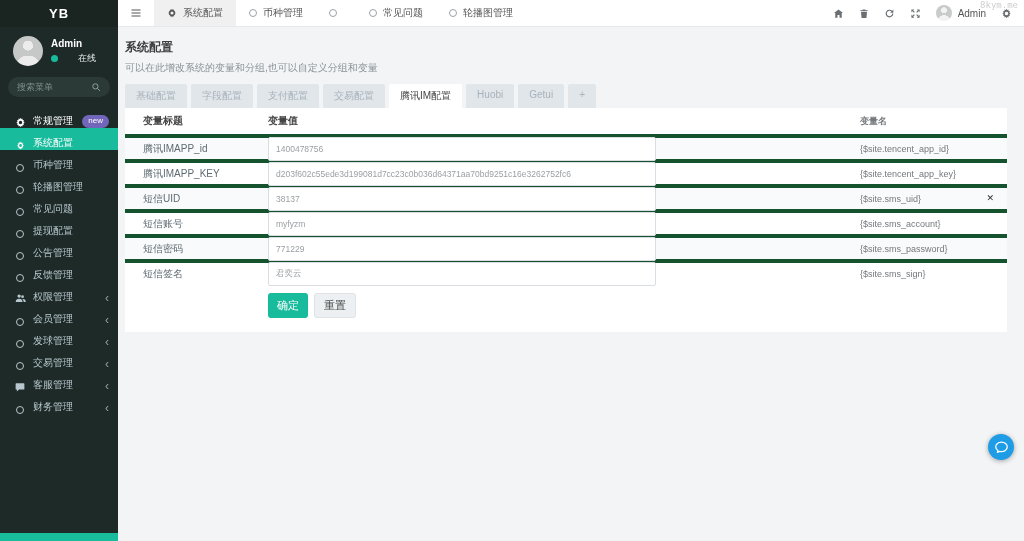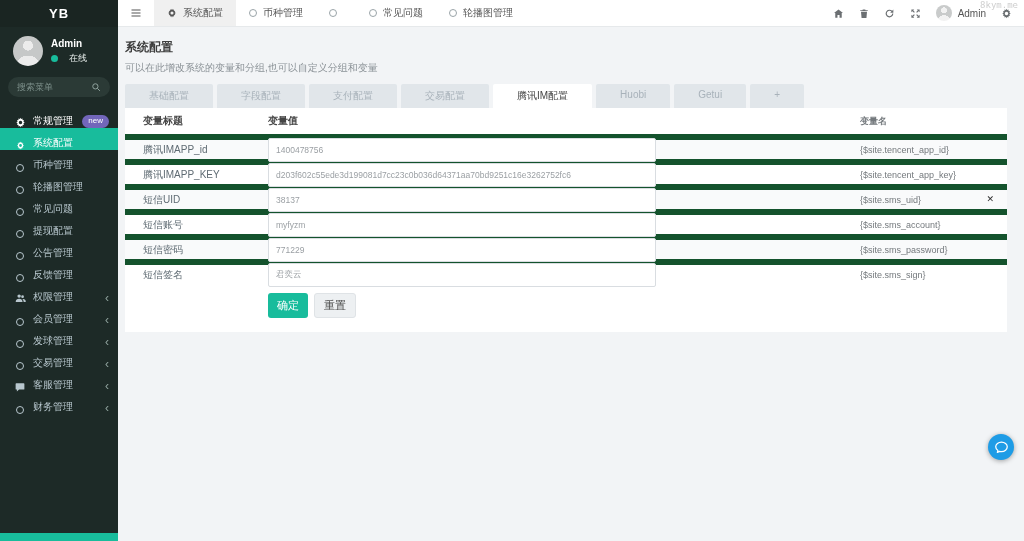--- a/index.html
+++ b/index.html
@@ -10,21 +10,21 @@
   
   .sidebar { position:absolute; left:0; top:0; width:118px; height:541px; background:#1d2a27; z-index:3; }
   .logo { height:27px; display:flex; align-items:center; justify-content:center; color:#fff; font-size:13px; font-weight:bold; background:#1a2522; letter-spacing:1px; }
   .user-panel { display:flex; align-items:center; gap:8px; padding:9px 8px 7px 13px; }
   .avatar { width:30px; height:30px; border-radius:50%;
     background: radial-gradient(circle 5px at 50% 32%, #ececec 98%, transparent),
                 radial-gradient(ellipse 11px 9px at 50% 95%, #ececec 98%, transparent), #c6c8c8;
     flex:0 0 auto; }
   .user-meta { display:flex; flex-direction:column; gap:3px; }
   .user-name { color:#fff; font-size:10px; font-weight:bold; }
-  .user-status { display:flex; align-items:center; gap:11px; color:#e8eeec; font-size:9px; }
+  .user-status { display:flex; align-items:center; gap:20px; color:#e8eeec; font-size:9px; }
   .status-dot { width:7px; height:7px; border-radius:50%; background:#18bc9c; }
   .search { margin:4px 8px 9px; height:20px; background:#2b3a36; border-radius:10px; display:flex; align-items:center; padding:0 9px; }
   .search input { flex:1; min-width:0; background:transparent; border:0; outline:0; color:#9fb2ad; font-size:9px; font-family:Liberation Serif, serif; }
   .search input::placeholder { color:#7d908b; }
   .search svg { flex:0 0 auto; }
   .menu { list-style:none; }
   .menu li { height:22px; display:flex; align-items:flex-end; padding:0 9px 0 13px; font-size:10px; color:#b8c7ce; cursor:pointer; white-space:nowrap; }
   .mi-icon { width:14px; margin-right:6px; display:flex; justify-content:center; align-items:center; flex:0 0 auto; }
   .circle-o { width:8px; height:8px; border:1px solid #b8c7ce; border-radius:50%; }
   .menu li.active { background:#18bc9c; color:#fff; }
@@ -47,26 +47,26 @@
     background: radial-gradient(circle 3px at 50% 32%, #f2f2f2 98%, transparent),
                 radial-gradient(ellipse 6px 5px at 50% 95%, #f2f2f2 98%, transparent), #c9cbcb; }
   .tb-username { font-size:10px; color:#555; }
   .watermark { position:absolute; top:0; right:6px; font-size:9px; color:#cfcfcf; font-family:"DejaVu Sans Mono", monospace; z-index:4; }
 
   
   .main { position:absolute; left:118px; top:27px; right:0; bottom:0; background:#f2f4f6; padding:12px 17px 0 7px; }
   .page-title { font-size:12px; font-weight:bold; color:#3d3d3d; }
   .page-subtitle { font-size:10px; color:#8a9196; margin-top:5px; }
   .tabs { display:flex; gap:4px; margin-top:9px; }
-  .tab { padding:5px 24px; font-size:10px; color:#a8b2ba; background:#e1e6ea; border-radius:2px 2px 0 0; cursor:pointer; }
+  .tab { padding:5px 11px; font-size:10px; color:#a8b2ba; background:#e1e6ea; border-radius:2px 2px 0 0; cursor:pointer; }
   .tab.active { background:#fff; color:#454545; }
   .card { background:#fff; padding-bottom:14px; min-height:212px; }
   .trow, .thead { display:flex; align-items:center; padding-left:18px; }
   .thead { height:26px; font-size:10px; font-weight:bold; color:#454545;justify-content:flex-end; }
-  .trow { height:25px; font-size:10px; color:#5f6b73; border-top:6px solid #14532d; }
+  .trow { height:25px; font-size:10px; color:#5f6b73; border-top:4px solid #14532d; }
   .trow.striped { background:#f9fafb; }
   .c1 { width:125px; flex:0 0 auto; }
   .c2 { width:592px; flex:0 0 auto; }
   .c3 { flex:1; display:flex; align-items:center; justify-content:space-between; padding-right:13px; font-size:9px; color:#74797d; }
   input.val { width:388px; height:24px; border:1px solid #d9dde1; border-radius:2px; background:#fff; color:#9a9fa3; font-size:8.5px; padding:0 7px; font-family:inherit; outline:none; }
   .x-icon { color:#2f2f2f; font-size:9px; cursor:pointer; line-height:1; }
   .actions { display:flex; gap:6px; margin-top:9px; padding-left:143px; }
   .btn { border:0; font-size:11px; padding:4px 9px; border-radius:3px; cursor:pointer; font-family:inherit; }
   .btn-ok { background:#18bc9c; color:#fff; }
   .btn-reset { background:#edf0f2; color:#4a4a4a; border:1px solid #dfe3e6; }

